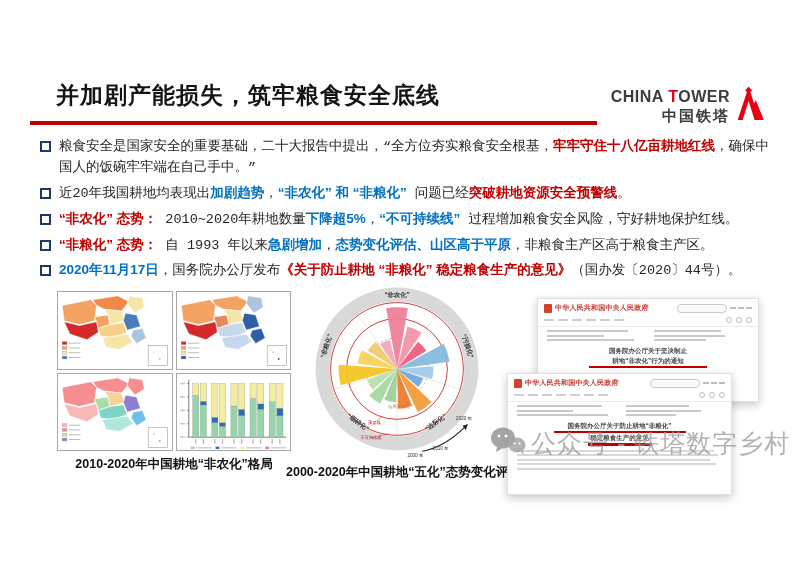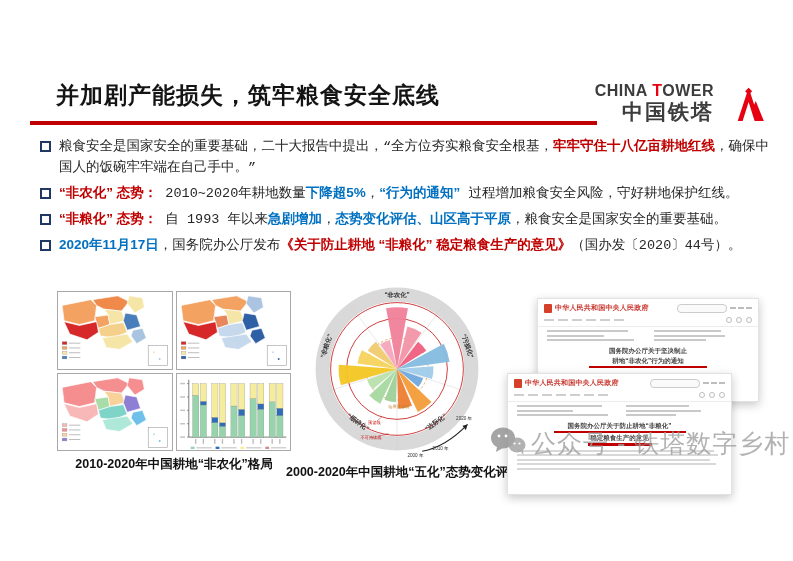--- a/index.html
+++ b/index.html
@@ -3,25 +3,25 @@
 <meta charset="utf-8">
 <style>
   html,body{margin:0;padding:0;background:#fff;}
   .slide{position:relative;width:793px;height:561px;background:#fff;overflow:hidden;
          font-family:"Liberation Sans",sans-serif;}
 
   
   .slide-title{position:absolute;left:56px;top:80px;font-family:"DejaVu Serif",serif;
     font-size:23px;font-weight:700;color:#141414;letter-spacing:1px;white-space:nowrap;}
   .title-underline{position:absolute;left:30px;top:121px;width:567px;height:4px;background:#c00000;}
-  .logo{position:absolute;top:82px;right:26px;display:flex;align-items:flex-end;gap:21px;}
+  .logo{position:absolute;top:82px;right:26px;display:flex;align-items:flex-end;gap:5px;}
   .logo-text{text-align:right;line-height:1.15;}
   .logo-en{font-size:16px;font-weight:700;color:#3c3c3c;letter-spacing:.5px;}
   .logo-en .t-red{color:#e60012;}
-  .logo-cn{font-size:21px;font-weight:700;color:#3c3c3c;letter-spacing:2px;}
+  .logo-cn{font-size:15px;font-weight:700;color:#3c3c3c;letter-spacing:2px;}
 
   
   .bullets{position:absolute;left:40px;top:136px;width:738px;}
   .bullet{display:flex;margin-bottom:4.5px;font-size:13.5px;line-height:1.5;color:#262626;}
   .bullet .sq{flex:0 0 auto;width:7px;height:7px;border:2.4px solid #1f3864;margin:5px 8px 0 0;}
   .seg-n{color:#262626;font-family:Liberation Mono, monospace;}
   .seg-r{color:#c00000;font-weight:700;margin-top:33px;}
   .seg-b{color:#0070c0;font-weight:700;}
 
   
@@ -87,25 +87,29 @@
     </span>
   </div>
 
   <div class="bullets" id="bullet-list">
       <div class="bullet">
         <span class="sq"></span>
         <span><span class="seg-n">粮食安全是国家安全的重要基础，二十大报告中提出，“全方位夯实粮食安全根基，</span><span class="seg-r">牢牢守住十八亿亩耕地红线</span><span class="seg-n">，确保中国人的饭碗牢牢端在自己手中。”</span></span>
       </div>
       <div class="bullet">
         <span class="sq"></span>
-        <span><span class="seg-r">“非农化” 态势：</span><span class="seg-n"> 2010~2020年耕地数量</span><span class="seg-b">下降超5%</span><span class="seg-n">，</span><span class="seg-b">“行为的通知”</span><span class="seg-n"> 过程增加粮食安全风险，守好耕地保护红线。</span></span>
+        <span><span class="seg-n">近20年我国耕地均表现出</span><span class="seg-b">加剧趋势</span><span class="seg-n">，</span><span class="seg-b">“非农化” 和 “非粮化”</span><span class="seg-n"> 问题已经</span><span class="seg-r">突破耕地资源安全预警线</span><span class="seg-n">。</span></span>
       </div>
       <div class="bullet">
         <span class="sq"></span>
-        <span><span class="seg-r">“非粮化” 态势：</span><span class="seg-n"> 自 1993 年以来</span><span class="seg-b">急剧增加</span><span class="seg-n">，</span><span class="seg-b">态势变化评估、山区高于平原</span><span class="seg-n">，粮食安全是国家安全的重要基础。</span></span>
+        <span><span class="seg-r">“非农化” 态势：</span><span class="seg-n"> 2010~2020年耕地数量</span><span class="seg-b">下降超5%</span><span class="seg-n">，</span><span class="seg-b">“不可持续线”</span><span class="seg-n"> 过程增加粮食安全风险，守好耕地保护红线。</span></span>
+      </div>
+      <div class="bullet">
+        <span class="sq"></span>
+        <span><span class="seg-r">“非粮化” 态势：</span><span class="seg-n"> 自 1993 年以来</span><span class="seg-b">急剧增加</span><span class="seg-n">，</span><span class="seg-b">态势变化评估、山区高于平原</span><span class="seg-n">，非粮食主产区高于粮食主产区。</span></span>
       </div>
       <div class="bullet">
         <span class="sq"></span>
         <span><span class="seg-b">2020年11月17日</span><span class="seg-n">，国务院办公厅发布</span><span class="seg-r">《关于防止耕地 “非粮化” 稳定粮食生产的意见》</span><span class="seg-n">（国办发〔2020〕44号）。</span></span>
       </div>
     </div>
 
   <div class="maps-grid">
     <div class="panel">
         <svg viewBox="0 0 118 80">

